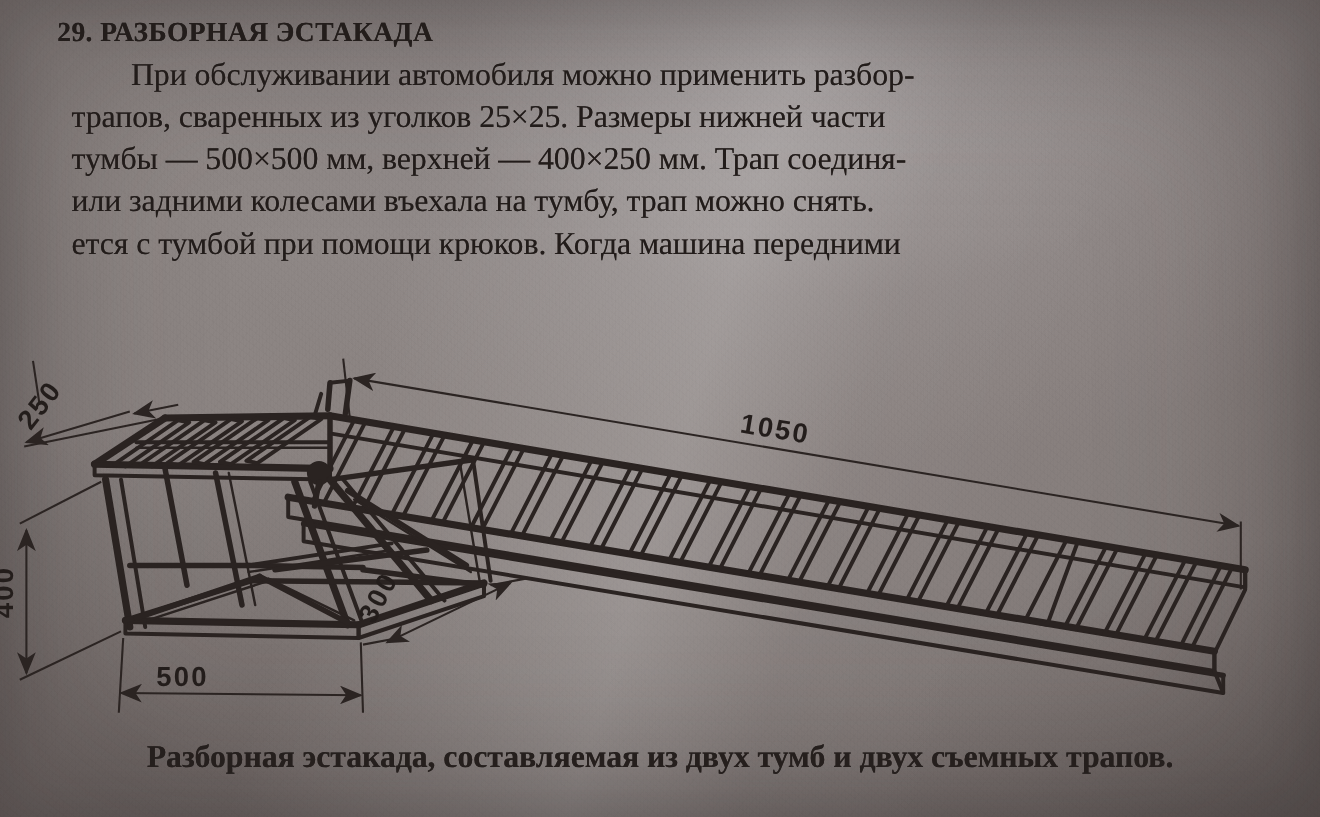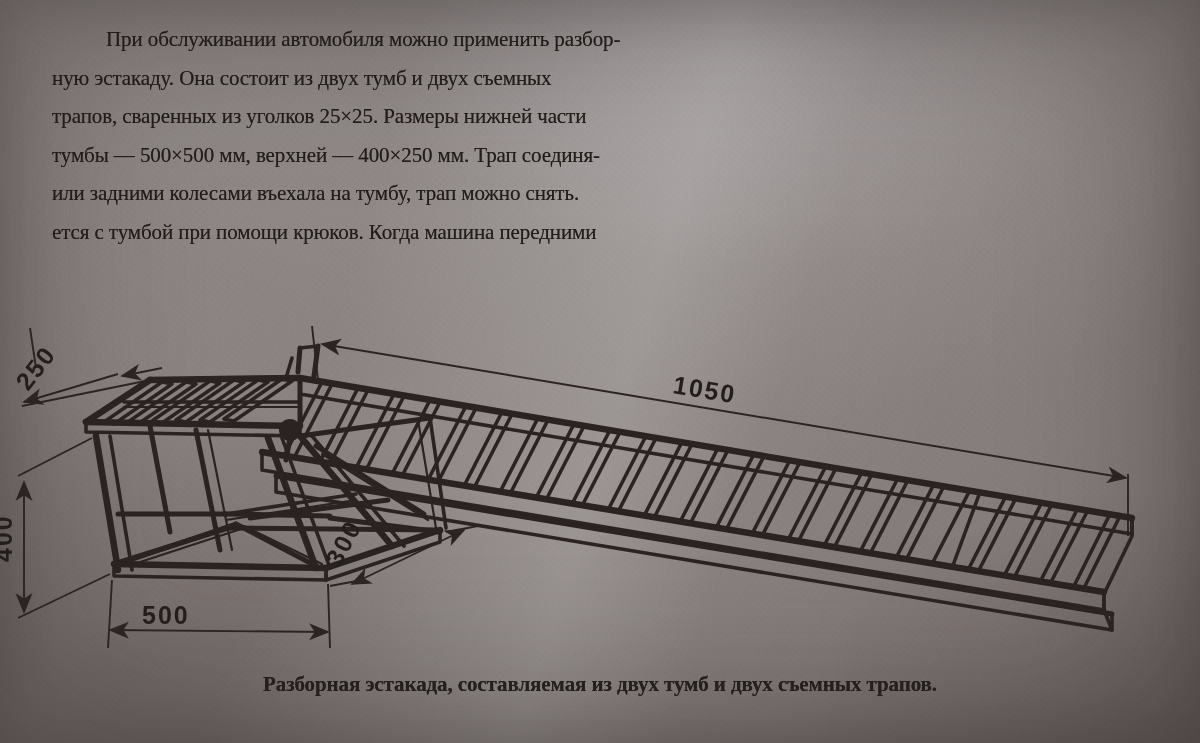--- a/index.html
+++ b/index.html
@@ -64,26 +64,27 @@
     font-weight: bold;
     font-size: 25px;
     letter-spacing: 0.4px;
     line-height: 1.15;
     color: #241d1b;
     text-shadow: 0 0 0.6px rgba(36,29,27,0.85);
   }
 
   .body {
     margin-top: 4px;
-    font-size: 21px;
+    font-size: 29px;
     line-height: 38.5px;
     color: #231c1a;
     text-align: justify;
     text-shadow: 0 0 0.5px rgba(35,28,26,0.7);
     letter-spacing: -0.1px;
+    margin-left: 13px;
   }
   .body p { margin: 0; }
   .body .indent { text-indent: 54px; }
 
   
   #figure {
     position: absolute;
     left: 0;
     top: 318px;
     width: 1200px;
@@ -94,36 +95,36 @@
 
   
   .caption {
     position: absolute;
     left: 0;
     right: 0;
     top: 672px;
     text-align: center;
     font-family: "Liberation Serif", "DejaVu Serif", serif;
     font-weight: bold;
-    font-size: 21px;
+    font-size: 29px;
     letter-spacing: -0.1px;
     color: #261f1d;
     z-index: 4;
     text-shadow: 0 0 0.5px rgba(38,31,29,0.8);
   }
 </style>
 </head>
 <body>
 
 <div id="page">
 
   <div class="textcol">
+    <div class="heading">29. РАЗБОРНАЯ ЭСТАКАДА</div>
     <div class="body">
       <p class="indent">При обслуживании автомобиля можно применить разбор-</p>
-      <p>ную эстакаду. Она состоит из двух тумб и двух съемных</p>
       <p>трапов, сваренных из уголков 25×25. Размеры нижней части</p>
       <p>тумбы — 500×500 мм, верхней — 400×250 мм. Трап соединя-</p>
       <p>или задними колесами въехала на тумбу, трап можно снять.</p>
       <p>ется с тумбой при помощи крюков. Когда машина передними</p>
     </div>
   </div>
 
   <div id="figure">
     <svg width="1200" height="360" viewBox="0 0 1200 360" xmlns="http://www.w3.org/2000/svg">
       <defs>

